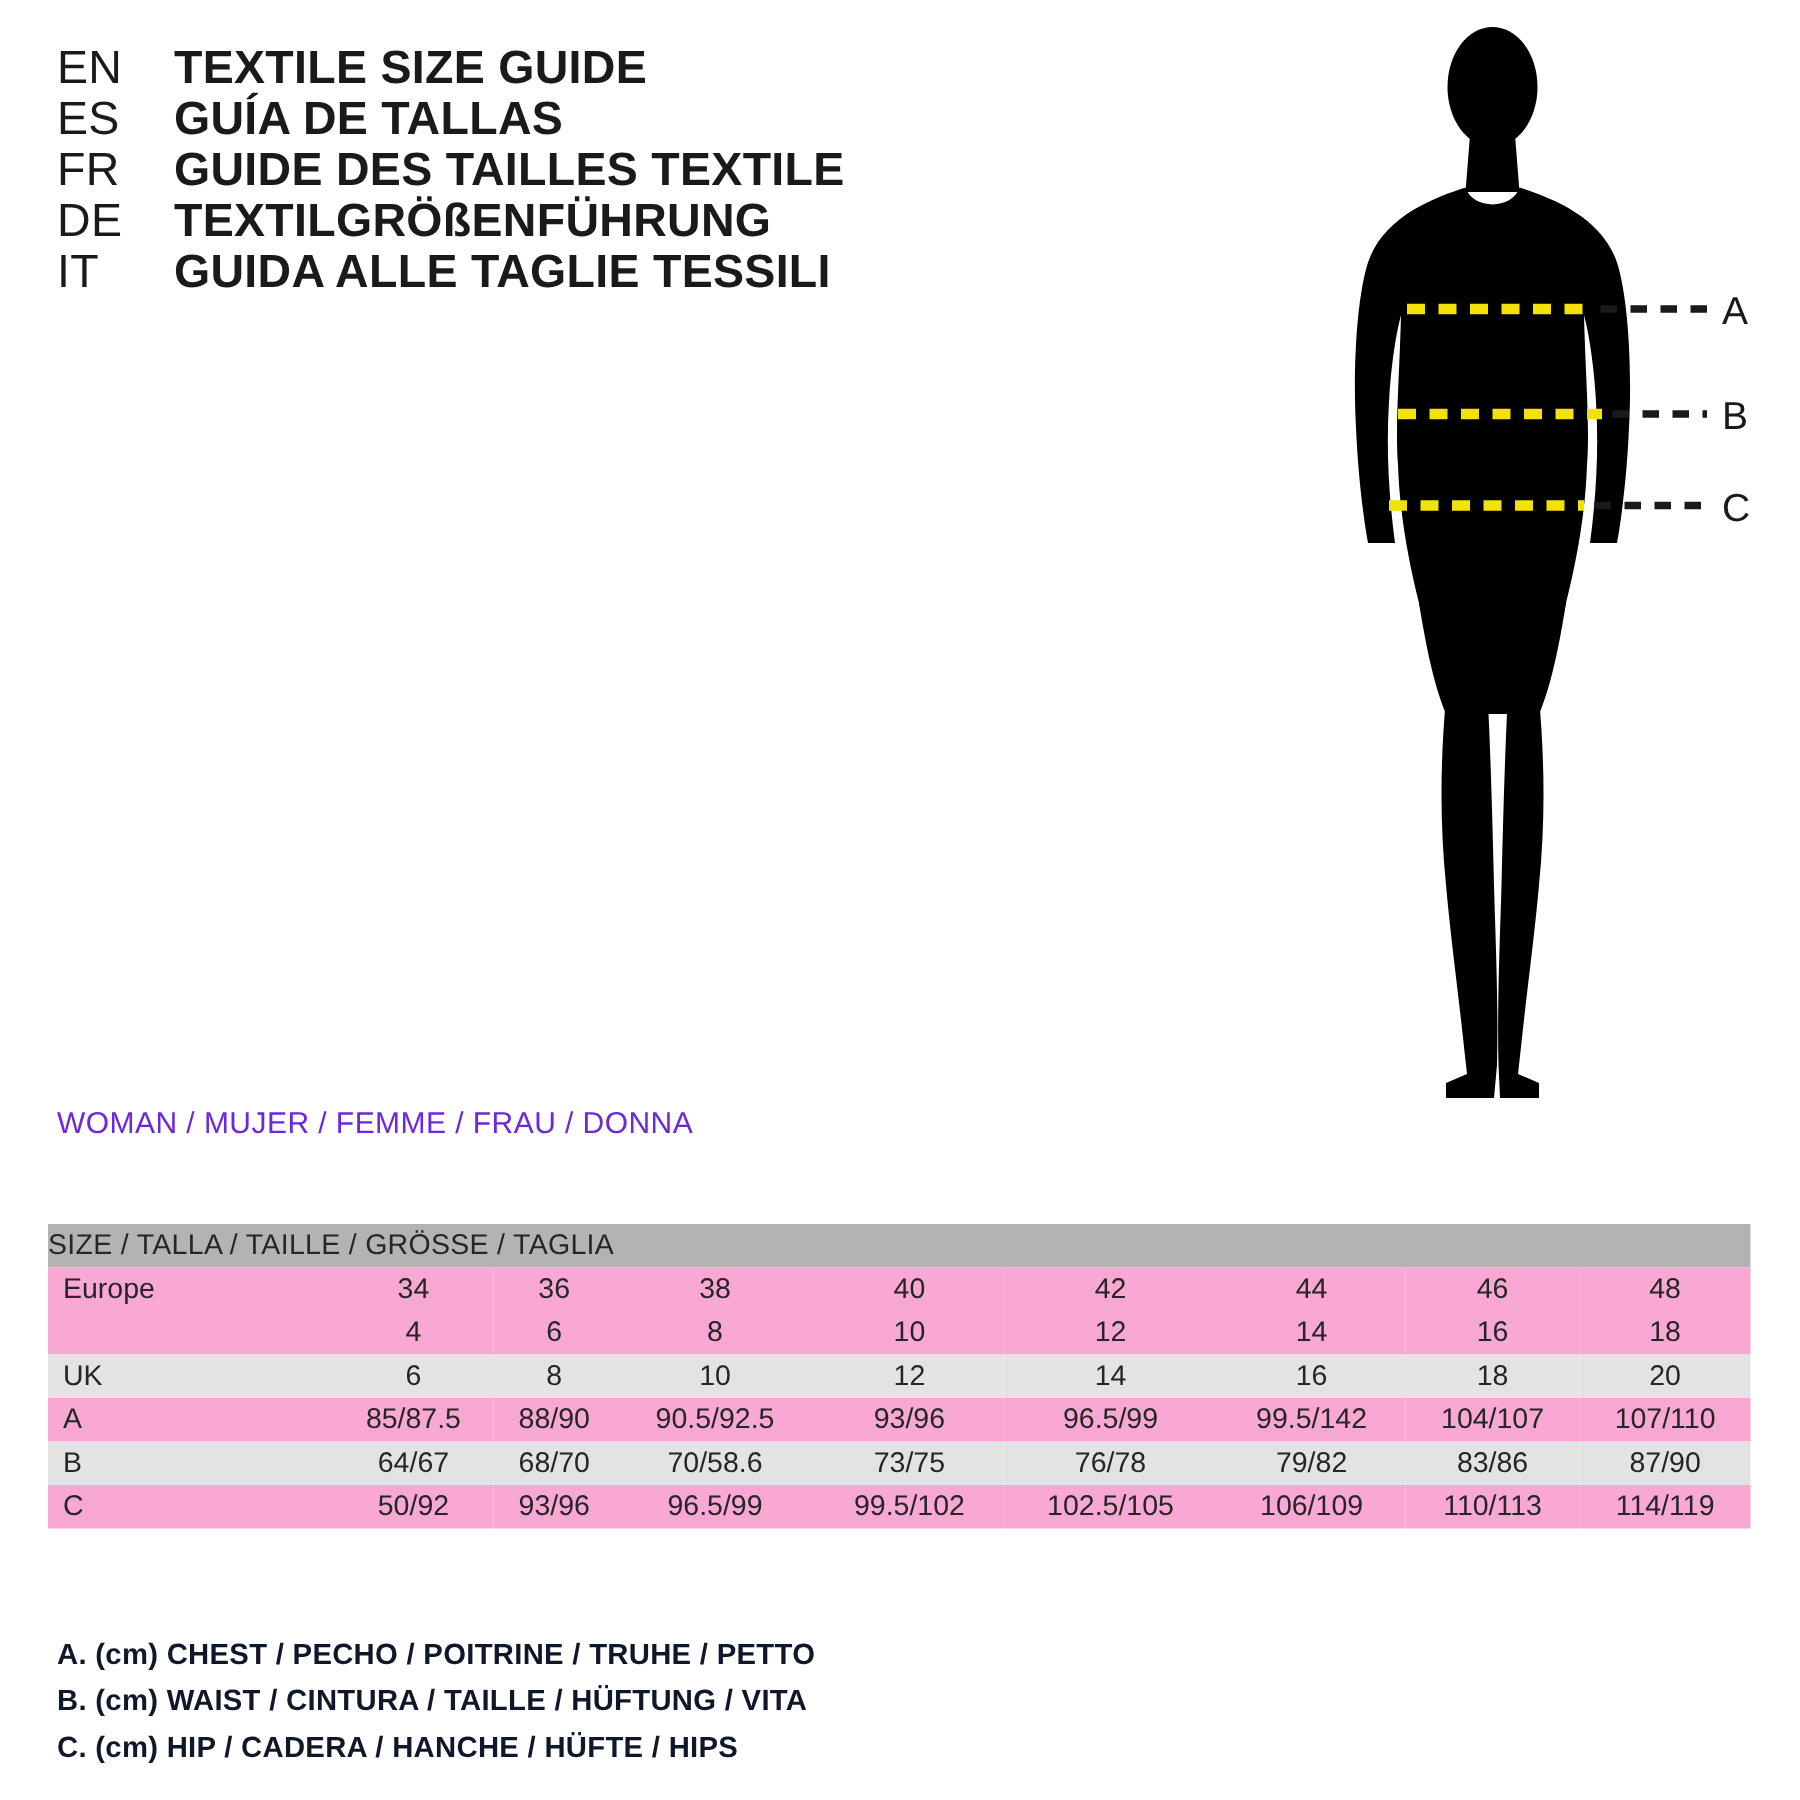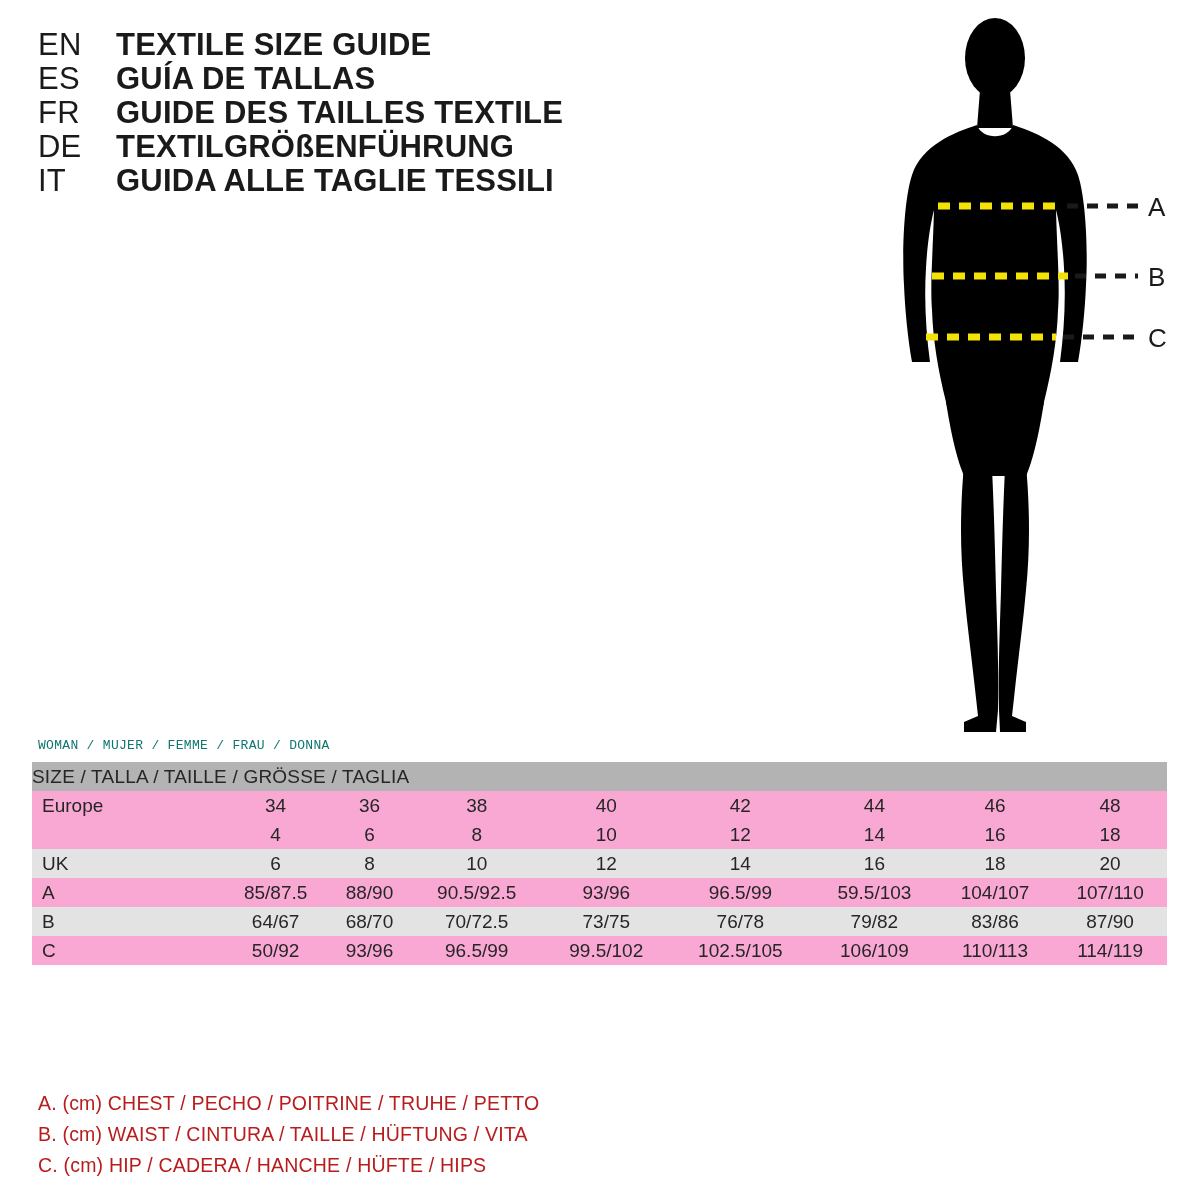--- a/index.html
+++ b/index.html
@@ -58,30 +58,29 @@
     font-size: 26px;
     color: #1a1a1a;
     font-family: "Liberation Sans", sans-serif;
   }
 
   
   #table-title {
     position: absolute;
     left: 38px;
     top: 738px;
-    font-size: 13px;
+    font-size: 20px;
     letter-spacing: 0.3px;
-    color: #0f766e;
-    font-family: Liberation Mono, monospace;
+    color: #6d28d9;
   }
 
   #size-table {
     position: absolute;
     left: 32px;
-    top: 762px;
+    top: 816px;
     width: 1135px;
     border-collapse: collapse;
     font-size: 19px;
     color: #262626;
   }
   #size-table td, #size-table th {
     padding: 0;
     height: 29px;
     font-weight: 400;
     text-align: center;
@@ -114,22 +113,23 @@
   #legend {
     position: absolute;
     left: 38px;
     top: 1088px;
     width: 900px;
   }
   .legend-row {
     font-size: 19.5px;
     letter-spacing: 0.2px;
     line-height: 31px;
-    color: #b91c1c;
+    color: #0f172a;
     white-space: nowrap;
+    font-weight: bold;
   }
 </style>
 </head>
 <body>
 
 <div id="lang-block">
   <div class="lang-row">
     <span class="lang-code">EN</span>
     <span class="lang-text">TEXTILE SIZE GUIDE</span>
   </div>
@@ -265,30 +265,30 @@
       <td>20</td>
     </tr>
 
     <tr class="band-light">
       <td class="rowhead">A</td>
       <td>85/87.5</td>
       <td>88/90</td>
       <td>90.5/92.5</td>
       <td>93/96</td>
       <td>96.5/99</td>
-      <td>59.5/103</td>
+      <td>99.5/142</td>
       <td>104/107</td>
       <td>107/110</td>
     </tr>
 
     <tr class="band-dark">
       <td class="rowhead">B</td>
       <td>64/67</td>
       <td>68/70</td>
-      <td>70/72.5</td>
+      <td>70/58.6</td>
       <td>73/75</td>
       <td>76/78</td>
       <td>79/82</td>
       <td>83/86</td>
       <td>87/90</td>
     </tr>
 
     <tr class="band-light">
       <td class="rowhead">C</td>
       <td>50/92</td>

